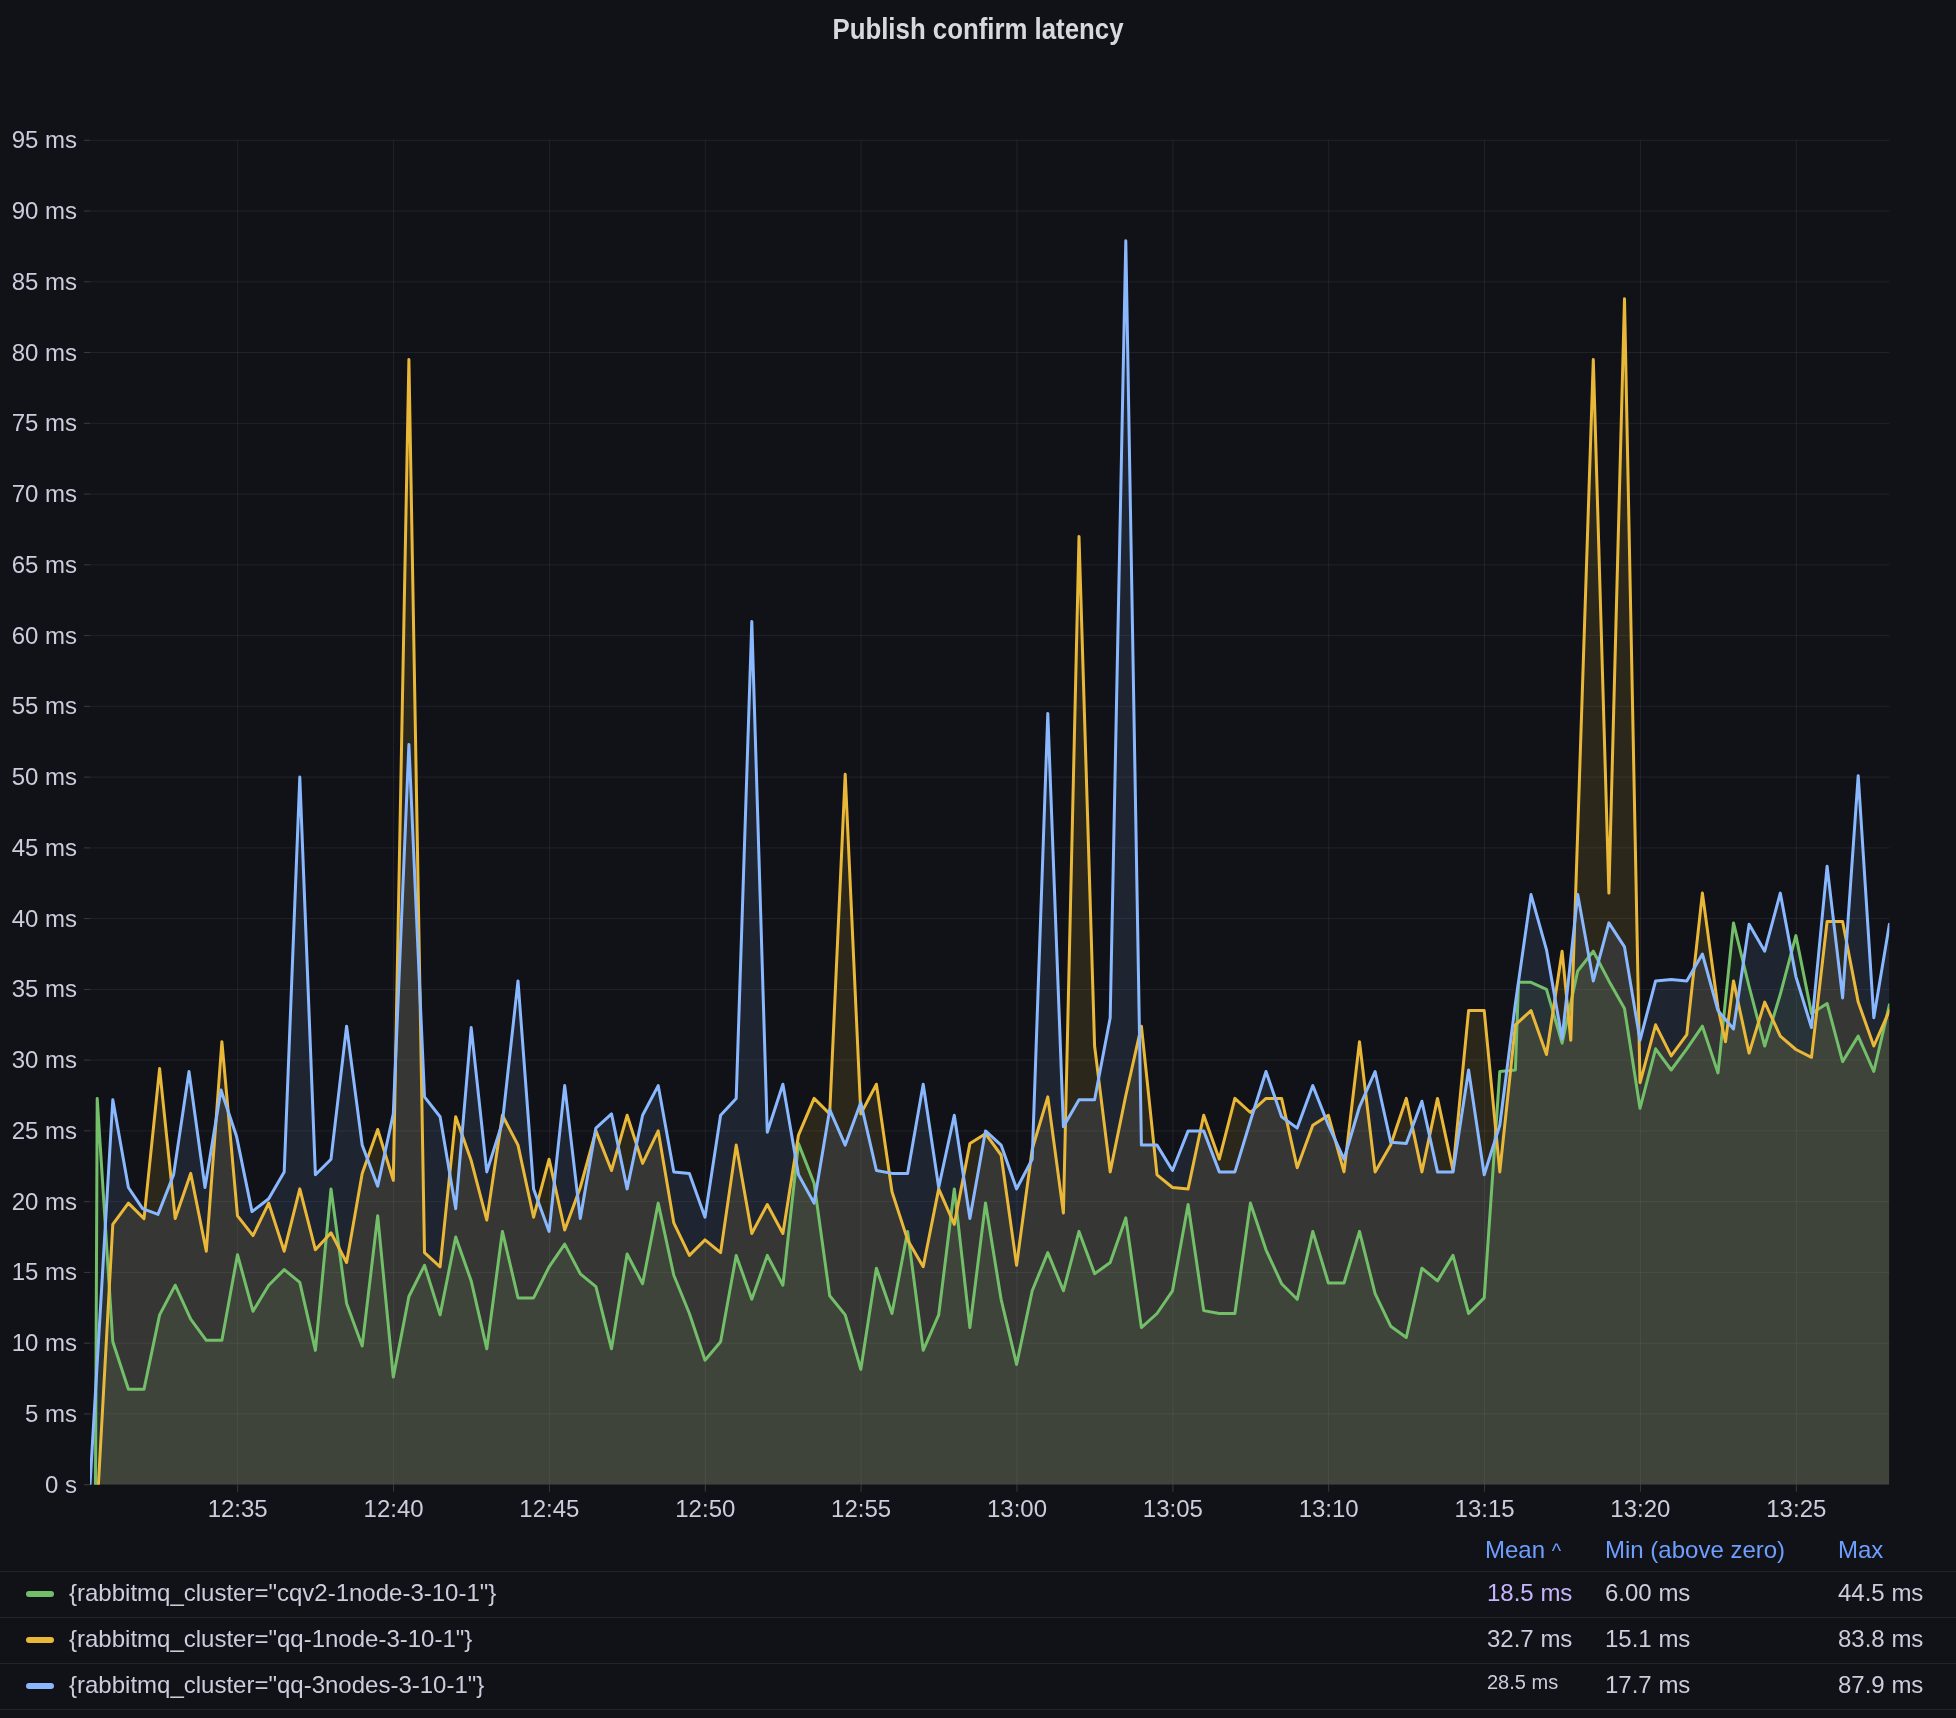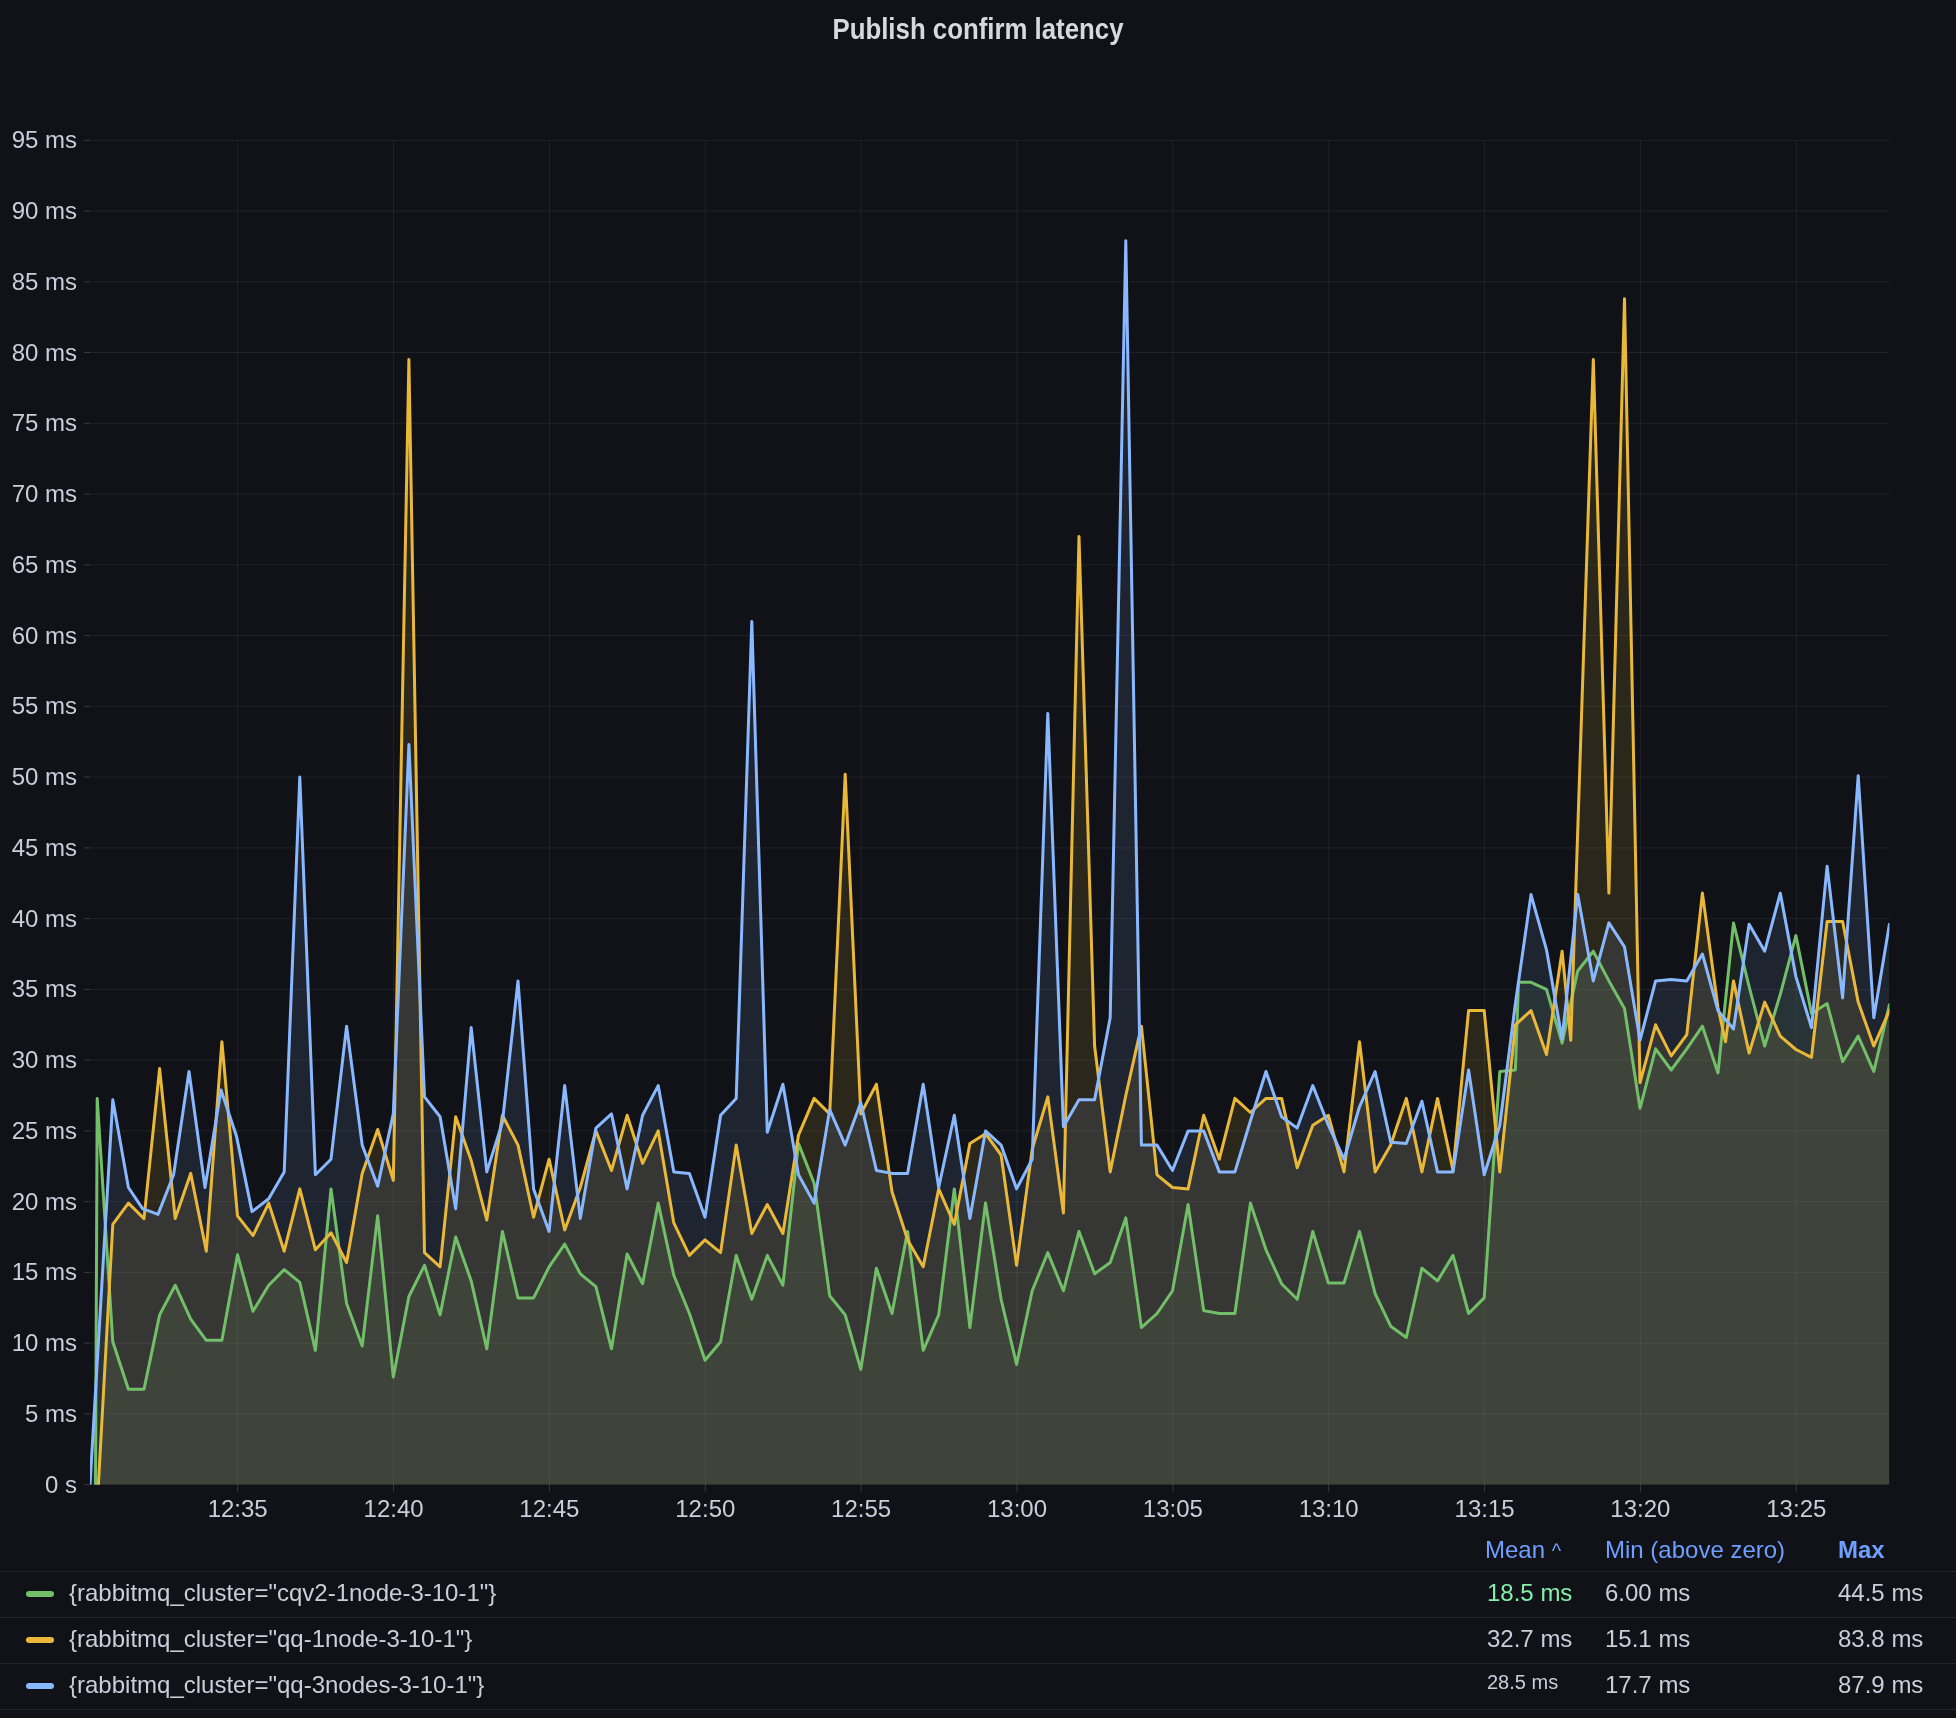--- a/index.html
+++ b/index.html
@@ -111,24 +111,24 @@
 <text x="1484.6" y="1517" text-anchor="middle" font-size="24" fill="#ccccdc" font-family="Liberation Sans, sans-serif">13:15</text>
 <text x="1640.4" y="1517" text-anchor="middle" font-size="24" fill="#ccccdc" font-family="Liberation Sans, sans-serif">13:20</text>
 <text x="1796.3" y="1517" text-anchor="middle" font-size="24" fill="#ccccdc" font-family="Liberation Sans, sans-serif">13:25</text>
 </svg>
   <div style="position:absolute;left:0;top:1570.7px;width:1956px;height:1px;background:rgba(204,204,220,0.10)"></div>
 <div style="position:absolute;left:0;top:1616.7px;width:1956px;height:1px;background:rgba(204,204,220,0.10)"></div>
 <div style="position:absolute;left:0;top:1662.8px;width:1956px;height:1px;background:rgba(204,204,220,0.10)"></div>
 <div style="position:absolute;left:0;top:1708.8px;width:1956px;height:1px;background:rgba(204,204,220,0.10)"></div>
 <div style="position:absolute;left:1485px;top:1536px;font-size:24px;font-weight:500;color:#6e9fff">Mean <span style="font-size:20px">^</span></div>
 <div style="position:absolute;left:1605px;top:1536px;font-size:24px;font-weight:500;color:#6e9fff">Min (above zero)</div>
-<div style="position:absolute;left:1838px;top:1536px;font-size:24px;font-weight:700;color:#6e9fff">Max</div>
+<div style="position:absolute;left:1838px;top:1536px;font-size:24px;font-weight:400;color:#6e9fff">Max</div>
 <div style="position:absolute;left:26px;top:1590.5px;width:28px;height:6px;border-radius:3px;background:#73BF69"></div>
 <div style="position:absolute;left:69px;top:1578.5px;font-size:24px;color:#ccccdc">{rabbitmq_cluster="cqv2-1node-3-10-1"}</div>
-<div style="position:absolute;left:1487px;top:1578.5px;font-size:24px;color:#86efac">18.5 ms</div>
+<div style="position:absolute;left:1487px;top:1578.5px;font-size:24px;color:#c4b5fd">18.5 ms</div>
 <div style="position:absolute;left:1605px;top:1578.5px;font-size:24px;color:#ccccdc">6.00 ms</div>
 <div style="position:absolute;left:1838px;top:1578.5px;font-size:24px;color:#ccccdc">44.5 ms</div>
 <div style="position:absolute;left:26px;top:1637.0px;width:28px;height:6px;border-radius:3px;background:#EAB839"></div>
 <div style="position:absolute;left:69px;top:1625.0px;font-size:24px;color:#ccccdc">{rabbitmq_cluster="qq-1node-3-10-1"}</div>
 <div style="position:absolute;left:1487px;top:1625.0px;font-size:24px;color:#ccccdc">32.7 ms</div>
 <div style="position:absolute;left:1605px;top:1625.0px;font-size:24px;color:#ccccdc">15.1 ms</div>
 <div style="position:absolute;left:1838px;top:1625.0px;font-size:24px;color:#ccccdc">83.8 ms</div>
 <div style="position:absolute;left:26px;top:1683.3px;width:28px;height:6px;border-radius:3px;background:#8AB8FF"></div>
 <div style="position:absolute;left:69px;top:1671.3px;font-size:24px;color:#ccccdc">{rabbitmq_cluster="qq-3nodes-3-10-1"}</div>
 <div style="position:absolute;left:1487px;top:1671.3px;font-size:20px;color:#ccccdc">28.5 ms</div>

